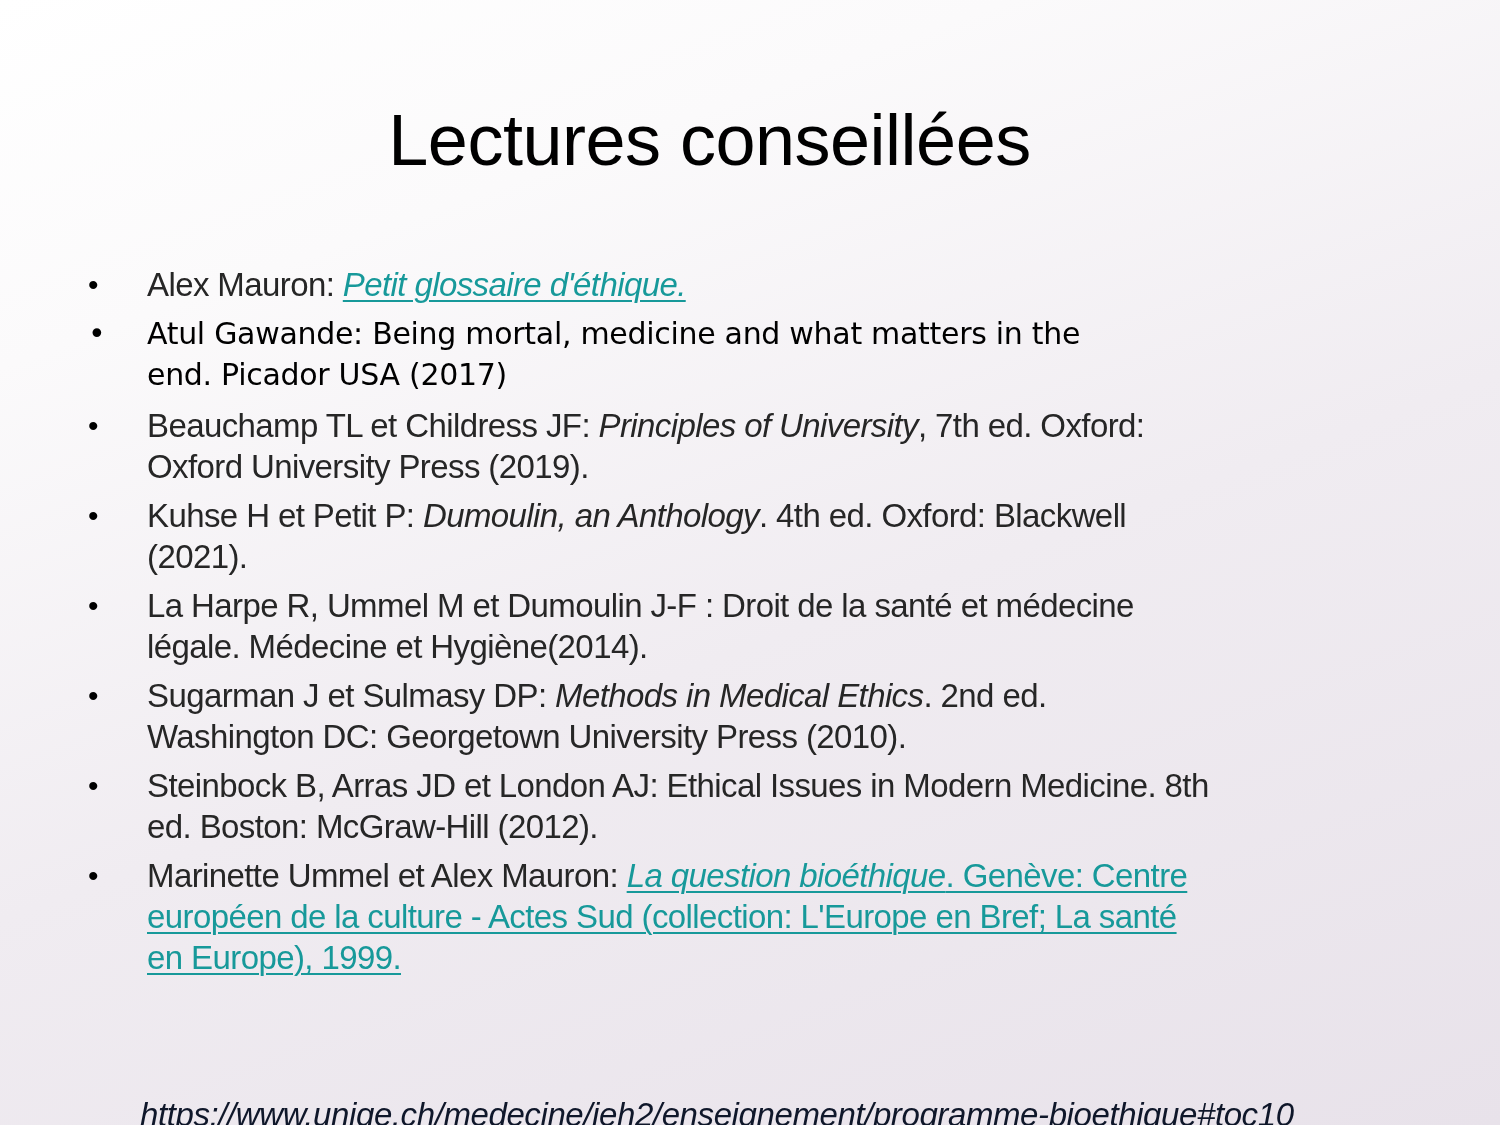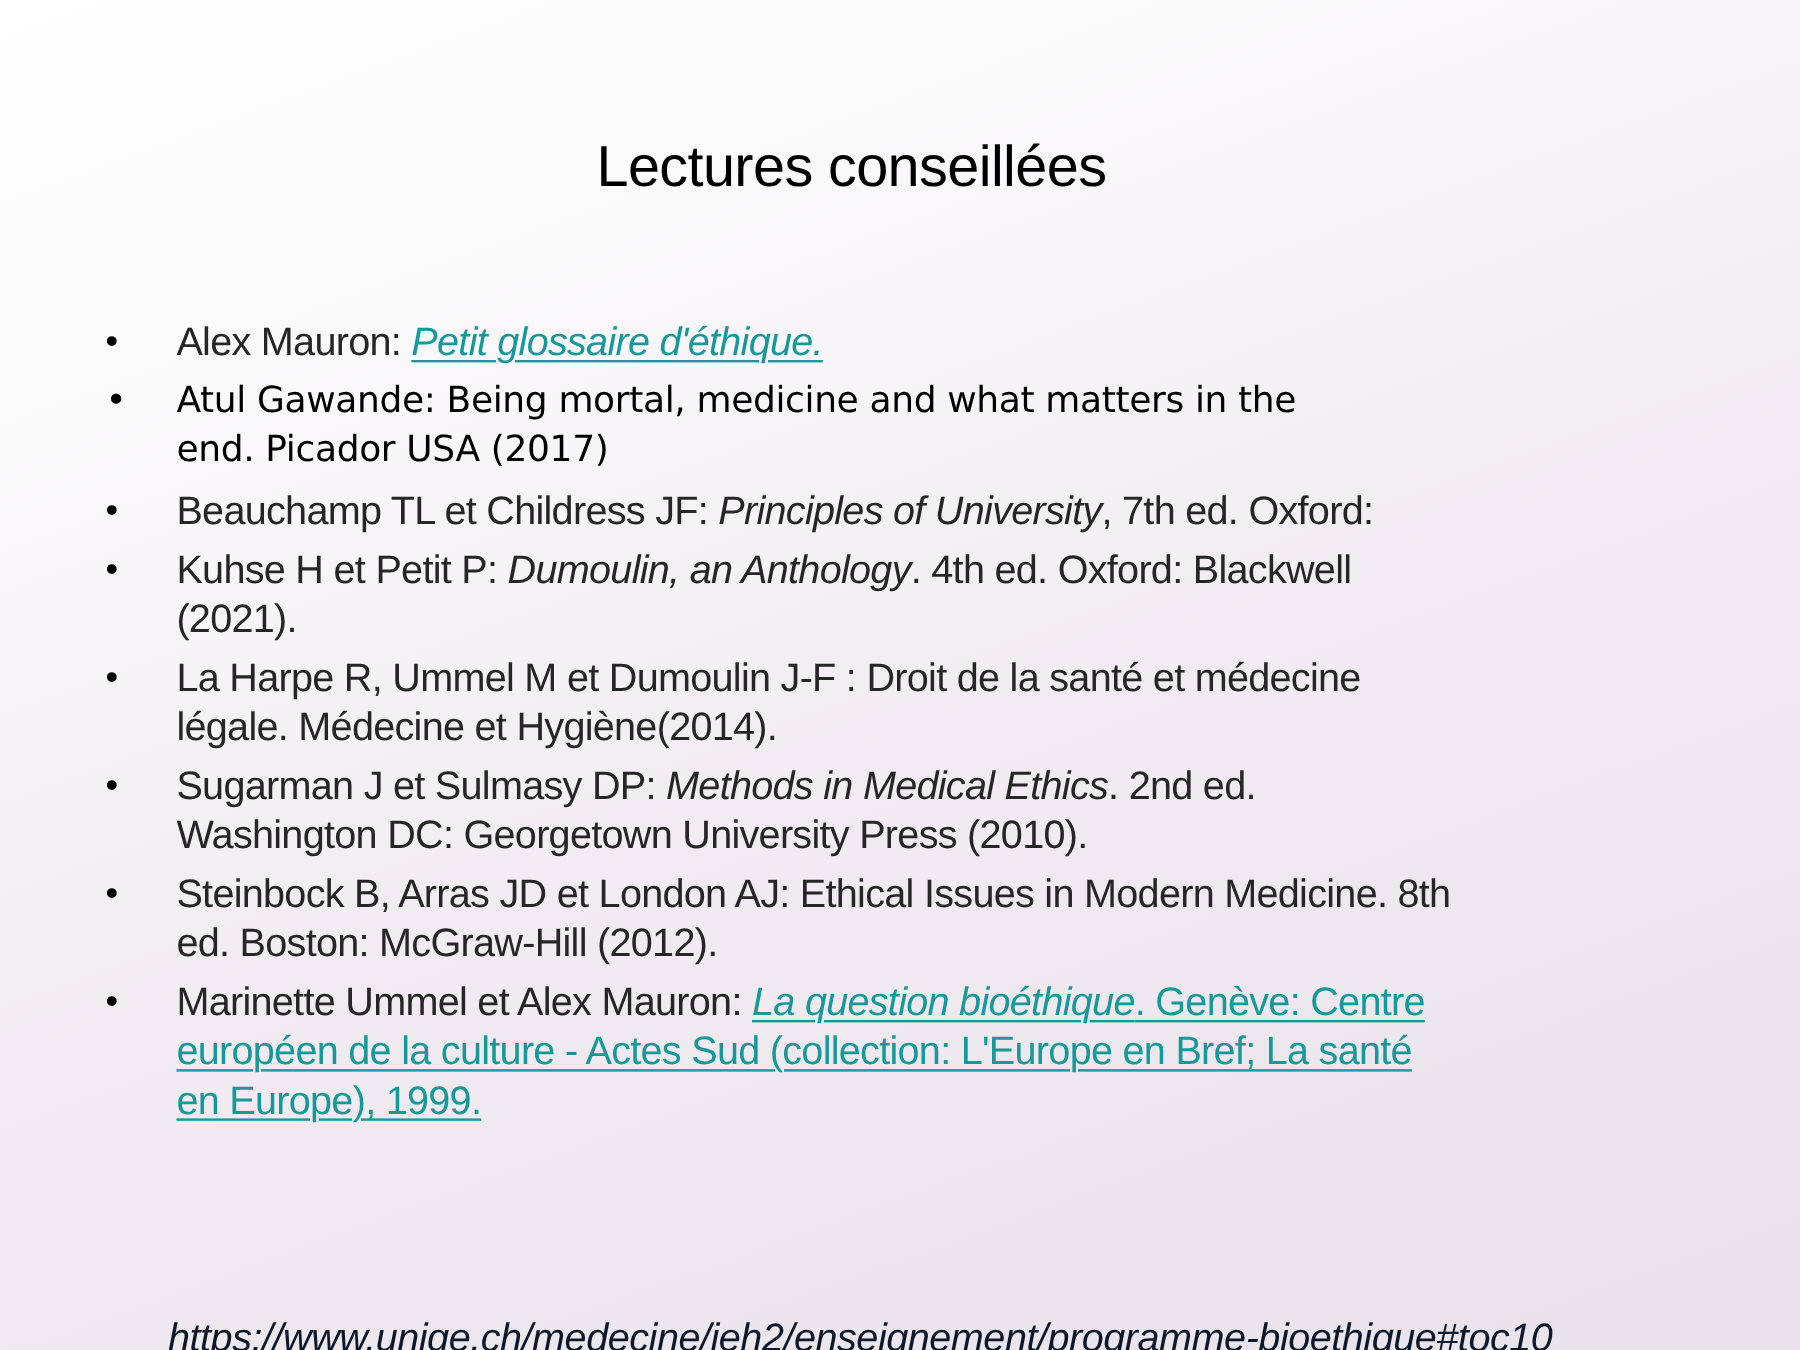--- a/index.html
+++ b/index.html
@@ -4,21 +4,21 @@
 <style>
   html, body { margin: 0; padding: 0; }
   body {
     width: 1500px; height: 1125px; overflow: hidden; position: relative;
     background: linear-gradient(160deg, #ffffff 0%, #fbfafb 22%, #f0ecf1 55%, #e8e2ea 100%);
     font-family: "Liberation Sans", sans-serif;
   }
   .slide { position: absolute; inset: 0; }
   .title {
     position: absolute; left: 0; top: 98px; width: 1419px; text-align: center;
-    font-family: "Liberation Sans", sans-serif; font-size: 48px; color: #000;
+    font-family: "Liberation Sans", sans-serif; font-size: 72px; color: #000;
     line-height: 84px; letter-spacing: -0.5px;
   }
   .refs { position: absolute; left: 0; top: 264px; width: 1500px; margin: 0; padding: 0; list-style: none; }
   .ref {
     position: relative; padding-left: 147px; margin: 0 0 8px 0;
     font-family: "Liberation Sans", sans-serif; font-size: 33px; line-height: 41px;
     color: #262626; letter-spacing: -0.6px; white-space: nowrap;
     transform-origin: 147px 0;
   }
   .ref .bullet {
@@ -47,20 +47,21 @@
       <span class="line"><span>Alex Mauron: </span><a class="link"><i>Petit glossaire d'éthique.</i></a></span>
     </li>
     <li class="ref black" style="margin-bottom:10px;">
       <span class="bullet">•</span>
       <span class="line">Atul Gawande: Being mortal, medicine and what matters in the</span>
       <span class="line">end. Picador USA (2017)</span>
     </li>
     <li class="ref">
       <span class="bullet">•</span>
       <span class="line"><span>Beauchamp TL et Childress JF: </span><i>Principles of University</i><span>, 7th ed. Oxford:</span></span>
+      <span class="line">Oxford University Press (2019).</span>
     </li>
     <li class="ref">
       <span class="bullet">•</span>
       <span class="line"><span>Kuhse H et Petit P: </span><i>Dumoulin, an Anthology</i><span>. 4th ed. Oxford: Blackwell</span></span>
       <span class="line">(2021).</span>
     </li>
     <li class="ref">
       <span class="bullet">•</span>
       <span class="line">La Harpe R, Ummel M et Dumoulin J-F : Droit de la santé et médecine</span>
       <span class="line">légale. Médecine et Hygiène(2014).</span>

